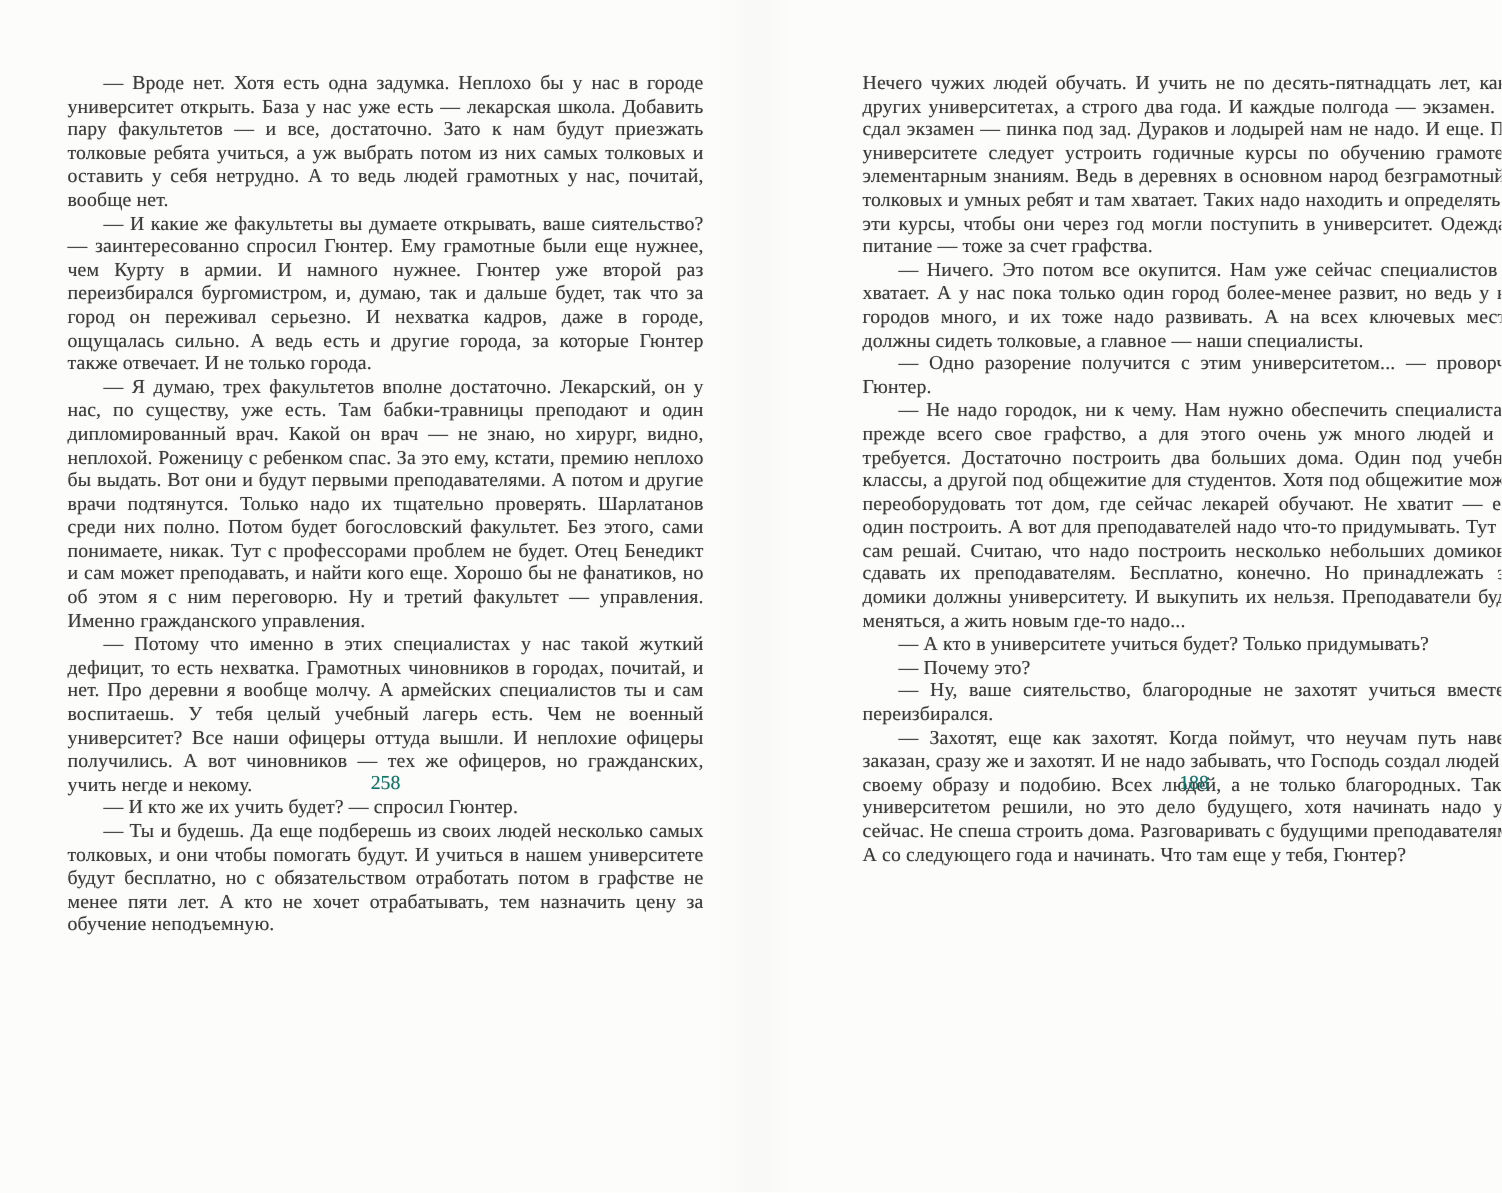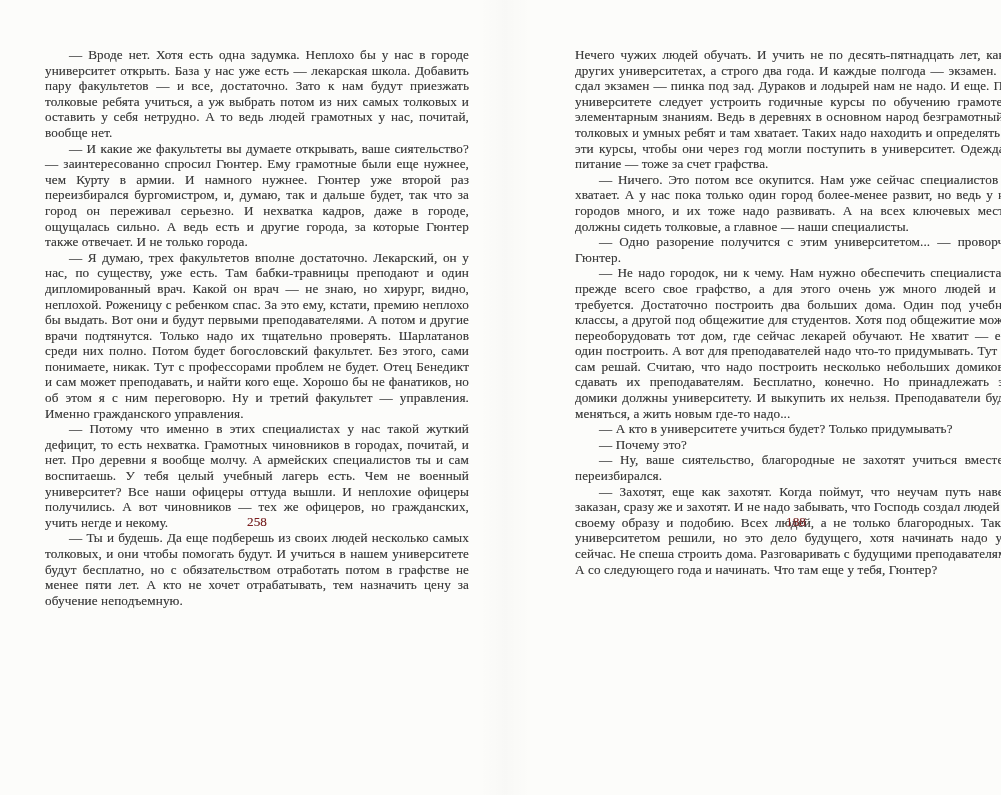--- a/index.html
+++ b/index.html
@@ -39,21 +39,21 @@
   .text-block p.no-indent {
     text-indent: 0;
   }
   .page-number {
     position: absolute;
     bottom: 28px;
     left: 0;
     width: 100%;
     text-align: center;
     font-size: 13.2px;
-    color: #7f1d1d;
+    color: #0f766e;
     text-shadow: 0 0 0.6px rgba(70,70,70,0.5);
   }
   
   .gutter {
     position: absolute;
     top: 0;
     left: 480px;
     width: 50px;
     height: 795px;
     background: linear-gradient(to right, rgba(0,0,0,0), rgba(0,0,0,0.015), rgba(0,0,0,0));
@@ -64,20 +64,21 @@
 
 <div class="spread">
   <div class="gutter"></div>
 
   <div class="page page-left">
     <div class="text-block">
         <p>— Вроде нет. Хотя есть одна задумка. Неплохо бы у нас в городе университет открыть. База у нас уже есть — лекарская школа. Добавить пару факультетов — и все, достаточно. Зато к нам будут приезжать толковые ребята учиться, а уж выбрать потом из них самых толковых и оставить у себя нетрудно. А то ведь людей грамотных у нас, почитай, вообще нет.</p>
         <p>— И какие же факультеты вы думаете открывать, ваше сиятельство? — заинтересованно спросил Гюнтер. Ему грамотные были еще нужнее, чем Курту в армии. И намного нужнее. Гюнтер уже второй раз переизбирался бургомистром, и, думаю, так и дальше будет, так что за город он переживал серьезно. И нехватка кадров, даже в городе, ощущалась сильно. А ведь есть и другие города, за которые Гюнтер также отвечает. И не только города.</p>
         <p>— Я думаю, трех факультетов вполне достаточно. Лекарский, он у нас, по существу, уже есть. Там бабки-травницы преподают и один дипломированный врач. Какой он врач — не знаю, но хирург, видно, неплохой. Роженицу с ребенком спас. За это ему, кстати, премию неплохо бы выдать. Вот они и будут первыми преподавателями. А потом и другие врачи подтянутся. Только надо их тщательно проверять. Шарлатанов среди них полно. Потом будет богословский факультет. Без этого, сами понимаете, никак. Тут с профессорами проблем не будет. Отец Бенедикт и сам может преподавать, и найти кого еще. Хорошо бы не фанатиков, но об этом я с ним переговорю. Ну и третий факультет — управления. Именно гражданского управления.</p>
         <p>— Потому что именно в этих специалистах у нас такой жуткий дефицит, то есть нехватка. Грамотных чиновников в городах, почитай, и нет. Про деревни я вообще молчу. А армейских специалистов ты и сам воспитаешь. У тебя целый учебный лагерь есть. Чем не военный университет? Все наши офицеры оттуда вышли. И неплохие офицеры получились. А вот чиновников — тех же офицеров, но гражданских, учить негде и некому.</p>
+        <p>— И кто же их учить будет? — спросил Гюнтер.</p>
         <p>— Ты и будешь. Да еще подберешь из своих людей несколько самых толковых, и они чтобы помогать будут. И учиться в нашем университете будут бесплатно, но с обязательством отработать потом в графстве не менее пяти лет. А кто не хочет отрабатывать, тем назначить цену за обучение неподъемную.</p>
       </div>
     <div class="page-number">258</div>
   </div>
 
   <div class="page page-right">
     <div class="text-block">
         <p class="no-indent">Нечего чужих людей обучать. И учить не по десять-пятнадцать лет, как в других университетах, а строго два года. И каждые полгода — экзамен. Не сдал экзамен — пинка под зад. Дураков и лодырей нам не надо. И еще. При университете следует устроить годичные курсы по обучению грамоте и элементарным знаниям. Ведь в деревнях в основном народ безграмотный, а толковых и умных ребят и там хватает. Таких надо находить и определять на эти курсы, чтобы они через год могли поступить в университет. Одежда и питание — тоже за счет графства.</p>
         <p>— Ничего. Это потом все окупится. Нам уже сейчас специалистов не хватает. А у нас пока только один город более-менее развит, но ведь у нас городов много, и их тоже надо развивать. А на всех ключевых местах должны сидеть толковые, а главное — наши специалисты.</p>
         <p>— Одно разорение получится с этим университетом... — проворчал Гюнтер.</p>

